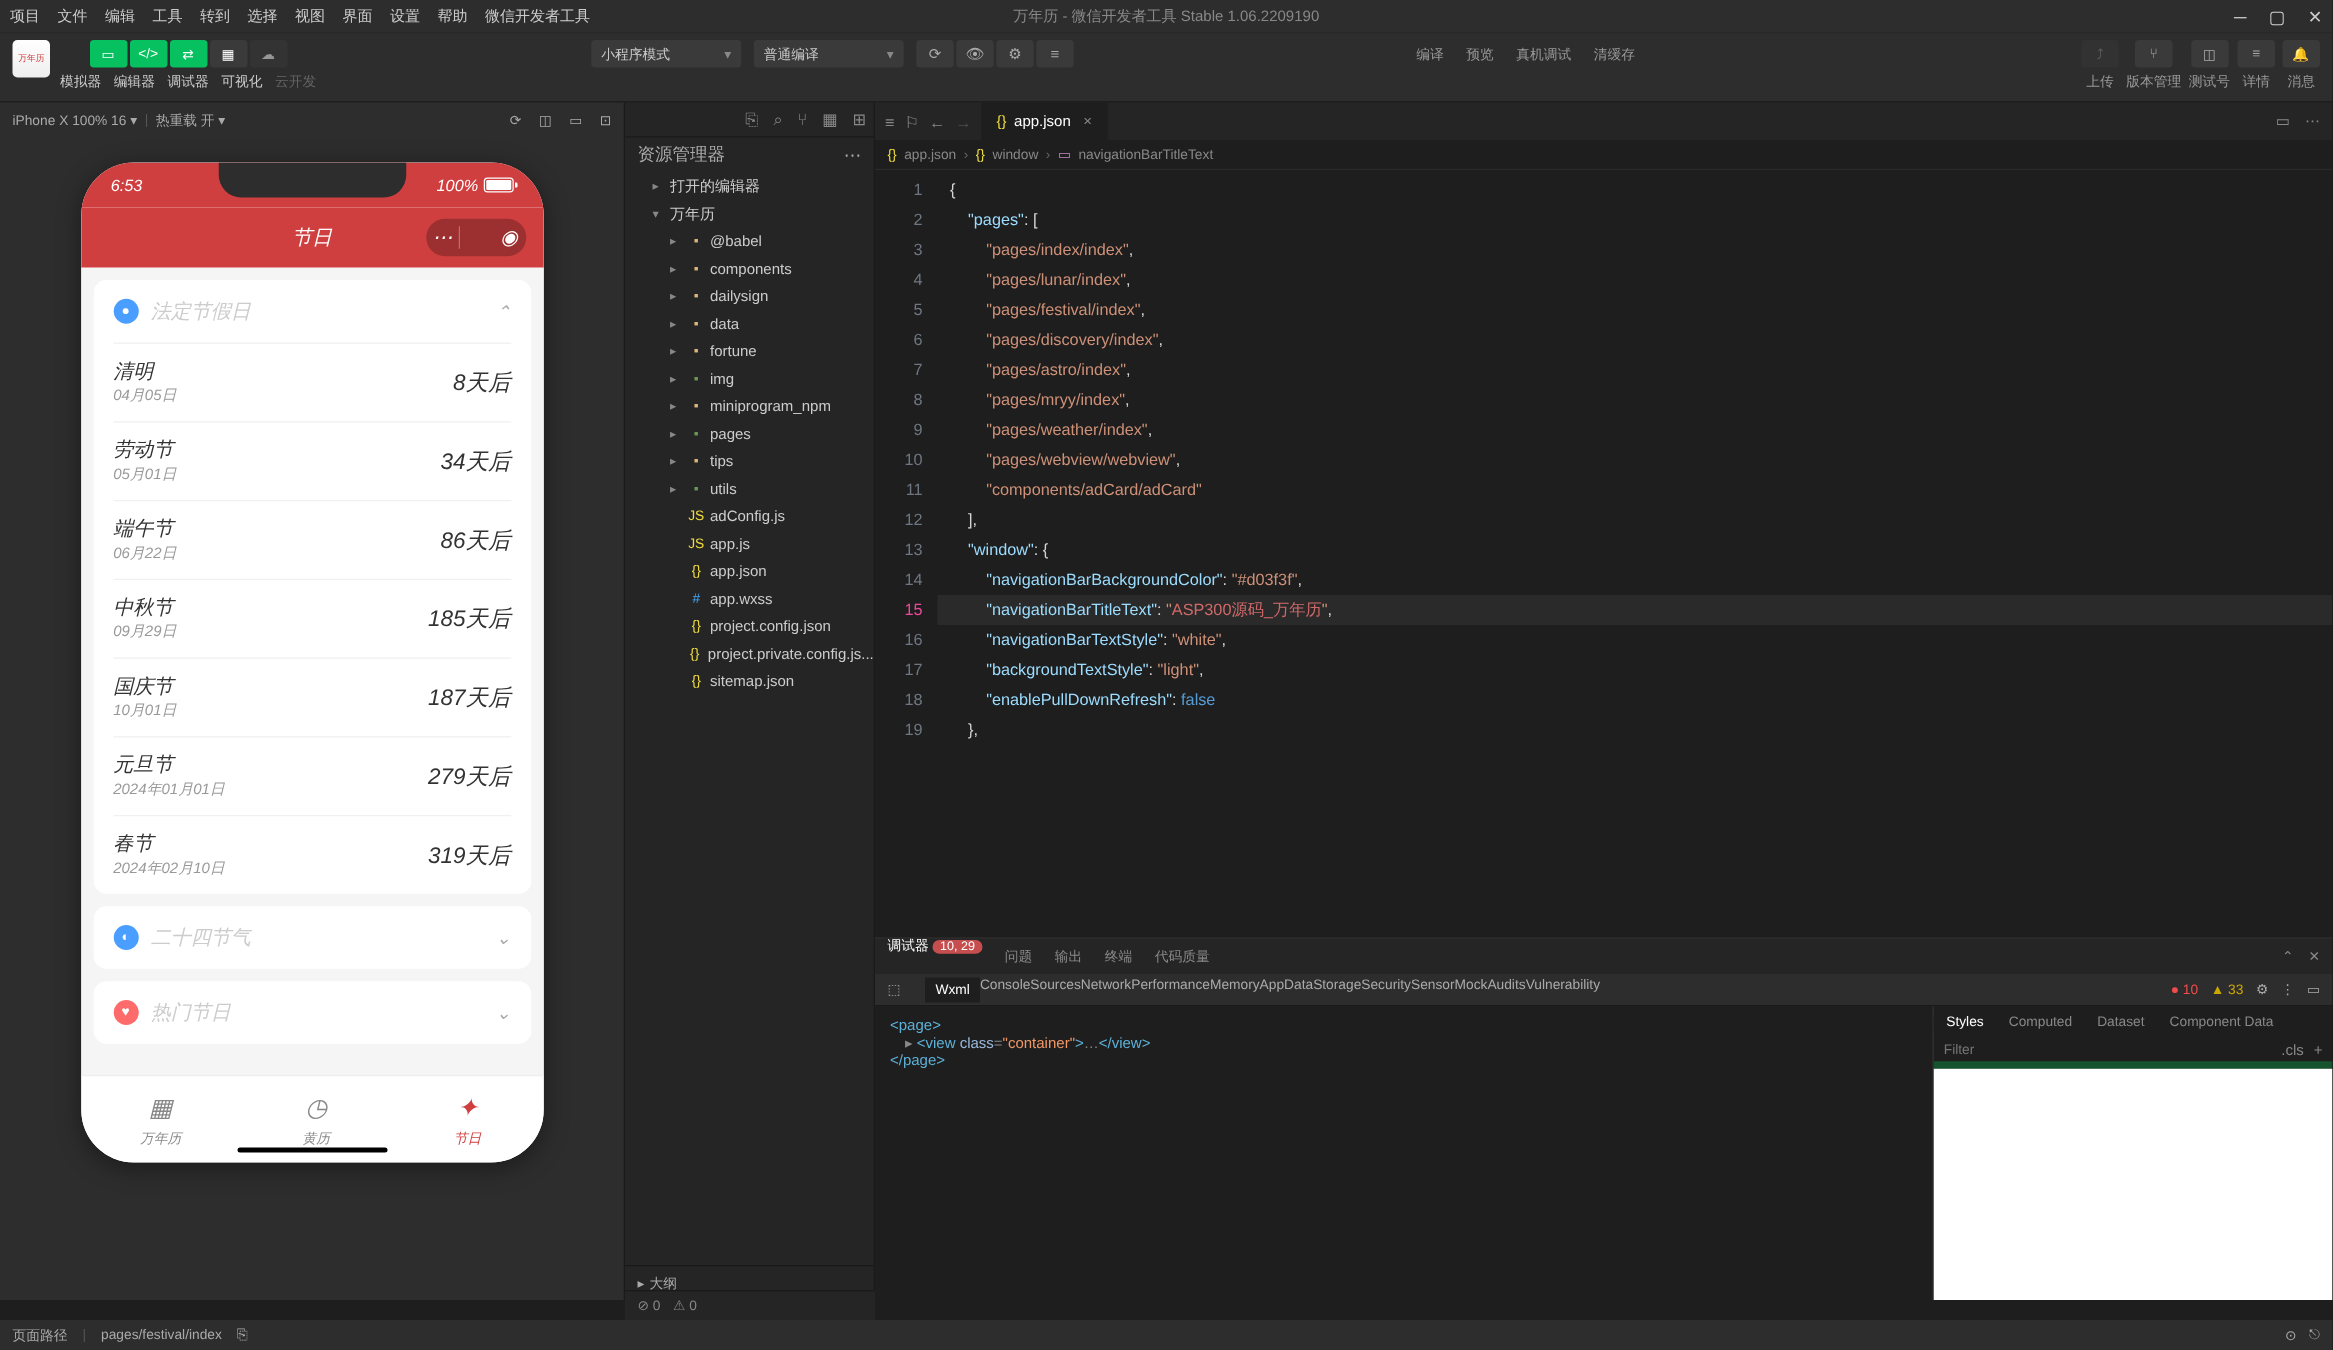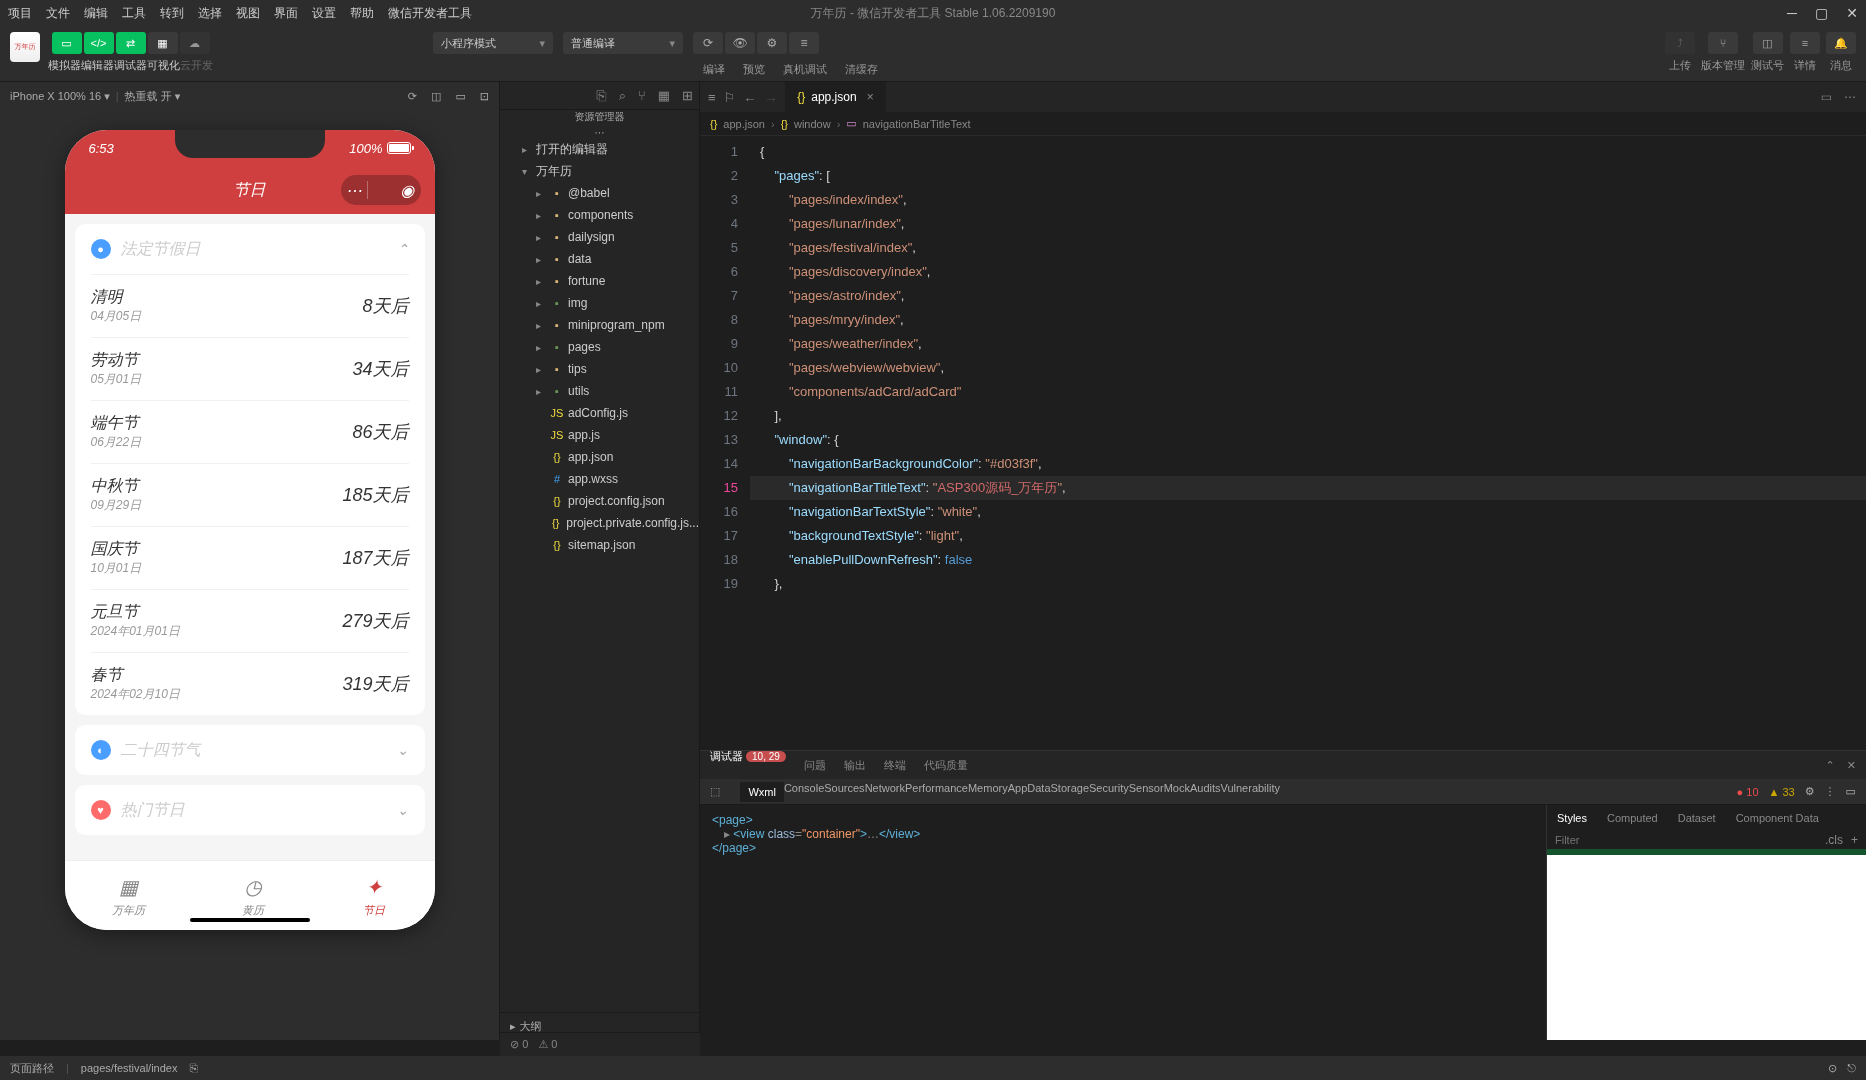--- a/index.html
+++ b/index.html
@@ -5,21 +5,21 @@
 * { margin:0; padding:0; box-sizing:border-box; font-family:"Microsoft YaHei",-apple-system,sans-serif; user-select:none; }
 body { background:#1e1e1e; color:#ccc; font-size:12px; width:1866px; height:1080px; overflow:hidden; position:relative; }
 .menubar { height:26px; background:#2d2d2d; display:flex; align-items:center; padding:0 8px; gap:14px; color:#ccc; font-size:12px; }
 .menubar .title-center { position:absolute; left:50%; transform:translateX(-50%); color:#888; }
 .menubar .win-controls { margin-left:auto; display:flex; gap:18px; color:#ccc; font-size:14px; }
 .toolbar { height:56px; background:#2d2d2d; display:flex; align-items:flex-start; padding:6px 10px; border-bottom:1px solid #1a1a1a; }
 .tb-col { display:flex; flex-direction:column; align-items:center; gap:4px; }
 .tb-btns { display:flex; gap:2px; }
 .tb-btn { width:30px; height:22px; background:#07c160; border-radius:3px; display:flex; align-items:center; justify-content:center; color:#fff; font-size:11px; }
 .tb-btn.gray { background:#3a3a3a; }
-.tb-labels { display:flex; font-size:11px; color:#999; }
+.tb-labels { display:flex; gap:10px; font-size:11px; color:#999; }
 .tb-labels .active { color:#ccc; }
 .tb-center { margin-left:220px; display:flex; gap:10px; align-items:flex-start; }
 .tb-select { width:120px; height:22px; background:#3a3a3a; border-radius:3px; display:flex; align-items:center; padding:0 8px; font-size:11px; color:#ccc; justify-content:space-between; }
 .tb-select .arrow { color:#888; }
 .tb-icons { display:flex; gap:2px; }
 .tb-icon { width:30px; height:22px; background:#3a3a3a; border-radius:3px; display:flex; align-items:center; justify-content:center; color:#aaa; }
 .tb-sublabels { display:flex; gap:18px; font-size:11px; color:#999; margin-top:4px; }
 .tb-right { margin-left:auto; display:flex; gap:6px; align-items:flex-start; }
 .tb-rcol { display:flex; flex-direction:column; align-items:center; gap:4px; }
 .tb-rbtn { width:30px; height:22px; background:#3a3a3a; border-radius:3px; display:flex; align-items:center; justify-content:center; color:#aaa; font-size:11px; }
@@ -51,21 +51,21 @@
 .fest-date { font-size:12px; color:#999; }
 .fest-days { font-size:18px; color:#333; }
 .phone-tab { height:70px; background:#fff; border-top:1px solid #eee; display:flex; justify-content:space-around; align-items:center; }
 .tab-item { display:flex; flex-direction:column; align-items:center; gap:3px; font-size:11px; color:#888; }
 .tab-item.active { color:#d03f3f; }
 .tab-icon { width:26px; height:26px; display:flex; align-items:center; justify-content:center; font-size:20px; }
 .home-ind { position:absolute; bottom:8px; left:50%; transform:translateX(-50%); width:120px; height:4px; background:#000; border-radius:2px; }
 .explorer { width:200px; background:#252526; border-right:1px solid #1a1a1a; display:flex; flex-direction:column; }
 .exp-tabs { height:28px; display:flex; align-items:center; justify-content:flex-end; padding:0 6px; gap:12px; color:#888; border-bottom:1px solid #1a1a1a; }
 .exp-tabs span { font-size:13px; }
-.exp-head { height:28px; display:flex; align-items:center; padding:0 10px; font-size:10px; color:#aaa; justify-content:space-between;flex-direction:column; }
+.exp-head { height:28px; display:flex; align-items:center; padding:0 10px; font-size:14px; color:#aaa; justify-content:space-between; }
 .exp-tree { flex:1; overflow:auto; font-size:12px; color:#ccc; }
 .tree-item { height:22px; display:flex; align-items:center; padding-left:10px; gap:4px; cursor:default; }
 .tree-item .arr { width:10px; color:#888; font-size:10px; }
 .tree-item .ico { width:14px; text-align:center; font-size:11px; }
 .tree-item .ico.folder { color:#dcb67a; }
 .tree-item .ico.folder-g { color:#6a9955; }
 .tree-item .ico.js { color:#f1dd3f; }
 .tree-item .ico.json { color:#f1dd3f; }
 .tree-item .ico.wxss { color:#42a5f5; }
 .tree-item.d1 { padding-left:22px; }
@@ -143,21 +143,21 @@
     </div>
     <div class="tb-labels" id="tb-labels">
         <span class="active">模拟器</span>
         <span class="active">编辑器</span>
         <span class="active">调试器</span>
         <span class="active">可视化</span>
         <span style="opacity: 0.5;">云开发</span>
       </div>
   </div>
   <div class="tb-center">
-    <div style="display:flex;flex-direction:column;gap:4px">
+    <div style="display:flex;gap:4px">
       <div style="display:flex;gap:10px">
         <div class="tb-select">
             <span>小程序模式</span>
             <span class="arrow">▾</span>
           </div>
         <div class="tb-select">
             <span>普通编译</span>
             <span class="arrow">▾</span>
           </div>
         <div class="tb-icons">

